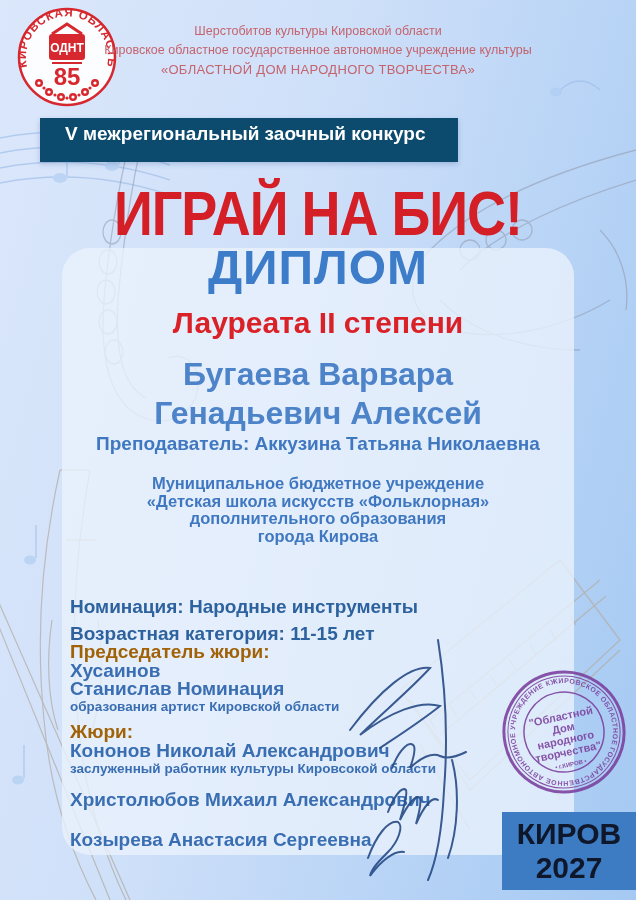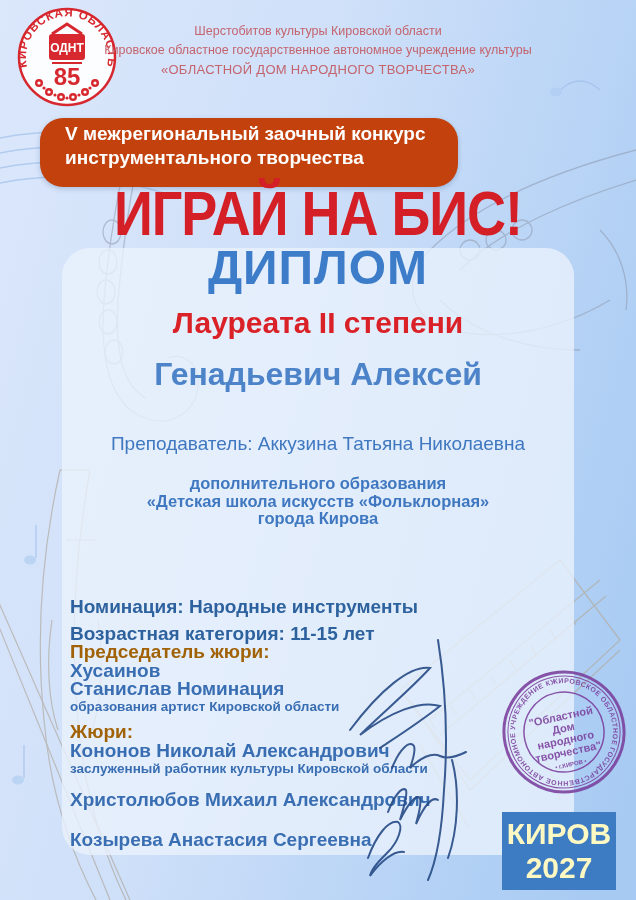--- a/index.html
+++ b/index.html
@@ -5,50 +5,50 @@
   html,body{margin:0;padding:0;}
   body{width:636px;height:900px;position:relative;overflow:hidden;
        font-family:"Liberation Sans",sans-serif;
        background:linear-gradient(105deg,#dbe7fb 0%,#cfe0f9 40%,#b3d1f5 78%,#a5c9f2 100%);}
   .abs{position:absolute;}
   
   .org-lines{top:22px;left:0;width:636px;text-align:center;color:#c4646e;
              font-size:12.5px;line-height:19px;font-weight:500;}
   .org-lines .l3{font-size:13px;letter-spacing:.3px;}
   
-  .banner{top:118px;left:40px;width:418px;height:69px;background:#c2410c;
-          box-shadow:0 2px 5px rgba(40,80,140,.25);border-radius:23px;}
+  .banner{top:118px;left:40px;width:418px;height:44px;background:#0c4a6e;
+          box-shadow:0 2px 5px rgba(40,80,140,.25);}
   .banner-text{padding:4px 0 0 25px;color:#ffffff;font-weight:800;
                font-size:19px;line-height:24px;}
   
   .contest-title{top:176px;left:0;width:636px;text-align:center;color:#d41f26;
                  font-size:54px;font-weight:800;letter-spacing:-1px;
                  transform:scaleY(1.18);transform-origin:top center;}
   
   .panel{top:248px;left:62px;width:512px;height:607px;background:rgba(235,242,252,.78);
          border-radius:28px;}
   .diplom{top:240px;left:0;width:636px;text-align:center;color:#3c7cc9;
           font-size:48px;font-weight:700;letter-spacing:1px;}
   .degree{top:306px;left:0;width:636px;text-align:center;color:#da2127;
           font-size:30px;font-weight:800;}
   .names{top:355px;left:0;width:636px;text-align:center;color:#4d83c8;
          font-size:32px;line-height:39px;font-weight:800;}
   .teacher{top:433px;left:0;width:636px;text-align:center;color:#3f78c0;
-           font-size:19px;font-weight:400;}
+           font-size:19px;font-weight:700;}
   .institution{top:475px;left:0;width:636px;text-align:center;color:#3f78c0;
                font-size:16.5px;line-height:17.5px;font-weight:700;}
   .nomination{top:596px;left:70px;color:#2d629e;font-size:19px;font-weight:800;}
   .agecat{top:623px;left:70px;color:#2d629e;font-size:19px;font-weight:800;}
   .jury-label{color:#a16207;font-size:19px;font-weight:600;left:70px;}
   .jury-name{color:#3a6eb2;font-size:19px;font-weight:800;left:70px;line-height:19px;}
   .jury-title{color:#3a6eb2;font-size:13.5px;font-weight:700;left:70px;}
   
-  .kirov{top:812px;left:502px;width:114px;height:78px;background:#3d7cc2;
+  .kirov{top:812px;left:502px;width:134px;height:78px;background:#3d7cc2;
          display:flex;flex-direction:column;justify-content:center;align-items:center;
-         color:#fef9c3;font-weight:800;font-size:30px;line-height:34px;}
+         color:#0f172a;font-weight:800;font-size:30px;line-height:34px;}
   svg text{font-family:"Liberation Sans",sans-serif;}
 </style>
 </head>
 <body>
 
 <svg class="abs" style="top:0;left:0" width="636" height="900" viewBox="0 0 636 900">
 
   <g stroke="#9dbde8" fill="none" stroke-width="1.4" opacity="0.65">
     <path d="M-10,140 Q80,120 170,150"></path>
       <path d="M-10,155 Q80,135 170,165"></path>
@@ -148,52 +148,53 @@
 
 <div class="abs org-lines">
   <div>Шерстобитов культуры Кировской области</div>
   <div>Кировское областное государственное автономное учреждение культуры</div>
   <div class="l3">«ОБЛАСТНОЙ ДОМ НАРОДНОГО ТВОРЧЕСТВА»</div>
 </div>
 
 <div class="abs banner">
   <div class="banner-text">
     <div>V межрегиональный заочный конкурс</div>
-    <div>инструментального творчества</div>
   </div>
 </div>
 
 <div class="abs contest-title">ИГРАЙ НА БИС!</div>
 
 <div class="abs diplom">ДИПЛОМ</div>
 <div class="abs degree">Лауреата II степени</div>
 
 <div class="abs names">
+  <div>Бугаева Варвара</div>
   <div>Генадьевич Алексей</div>
 </div>
 
 <div class="abs teacher">Преподаватель: Аккузина Татьяна Николаевна</div>
 
 <div class="abs institution">
+  <div>Муниципальное бюджетное учреждение</div>
+  <div>«Детская школа искусств «Фольклорная»</div>
   <div>дополнительного образования</div>
-  <div>«Детская школа искусств «Фольклорная»</div>
   <div>города Кирова</div>
 </div>
 
 <div class="abs nomination">Номинация: Народные инструменты</div>
 <div class="abs agecat">Возрастная категория: 11-15 лет</div>
 
 <div class="abs jury-label" style="top:641px">Председатель жюри:</div>
 <div class="abs jury-name" style="top:661px">Хусаинов</div>
 <div class="abs jury-name" style="top:679px">Станислав Номинация</div>
 <div class="abs jury-title" style="top:699px">образования артист Кировской области</div>
 
 <div class="abs jury-label" style="top:721px">Жюри:</div>
 <div class="abs jury-name" style="top:741px">Кононов Николай Александрович</div>
-<div class="abs jury-title" style="top:761px">заслуженный работник культуры Кировской области</div>
+<div class="abs jury-title" style="top:761px">заслуженный работник культуры Кировсокой области</div>
 <div class="abs jury-name" style="top:790px">Христолюбов Михаил Александрович</div>
 <div class="abs jury-name" style="top:830px">Козырева Анастасия Сергеевна</div>
 
 <svg class="abs" style="top:0;left:0" width="636" height="900" viewBox="0 0 636 900">
   <g stroke="#274b86" fill="none" stroke-width="2" opacity="0.9" stroke-linecap="round">
     <path d="M350,730 C380,690 410,665 430,668 C410,690 380,715 360,735 C390,712 420,700 440,706 C420,722 395,738 380,748"></path>
     <path d="M392,768 C400,748 410,740 414,746 C416,752 412,762 410,768 C420,758 432,752 440,756 C448,760 458,756 466,752"></path>
     <path d="M388,812 C394,796 402,786 406,790 C408,796 402,812 400,820 C408,804 416,794 420,798 C422,804 418,816 416,824 C424,806 432,796 438,800"></path>
     <path d="M368,858 C376,836 388,820 398,822 C404,826 398,842 388,852 C380,860 372,868 370,876 C380,862 394,850 404,852"></path>
     <path d="M438,640 C446,690 448,740 444,790 C442,830 436,862 428,880 M452,760 C460,790 458,830 448,858"></path>

